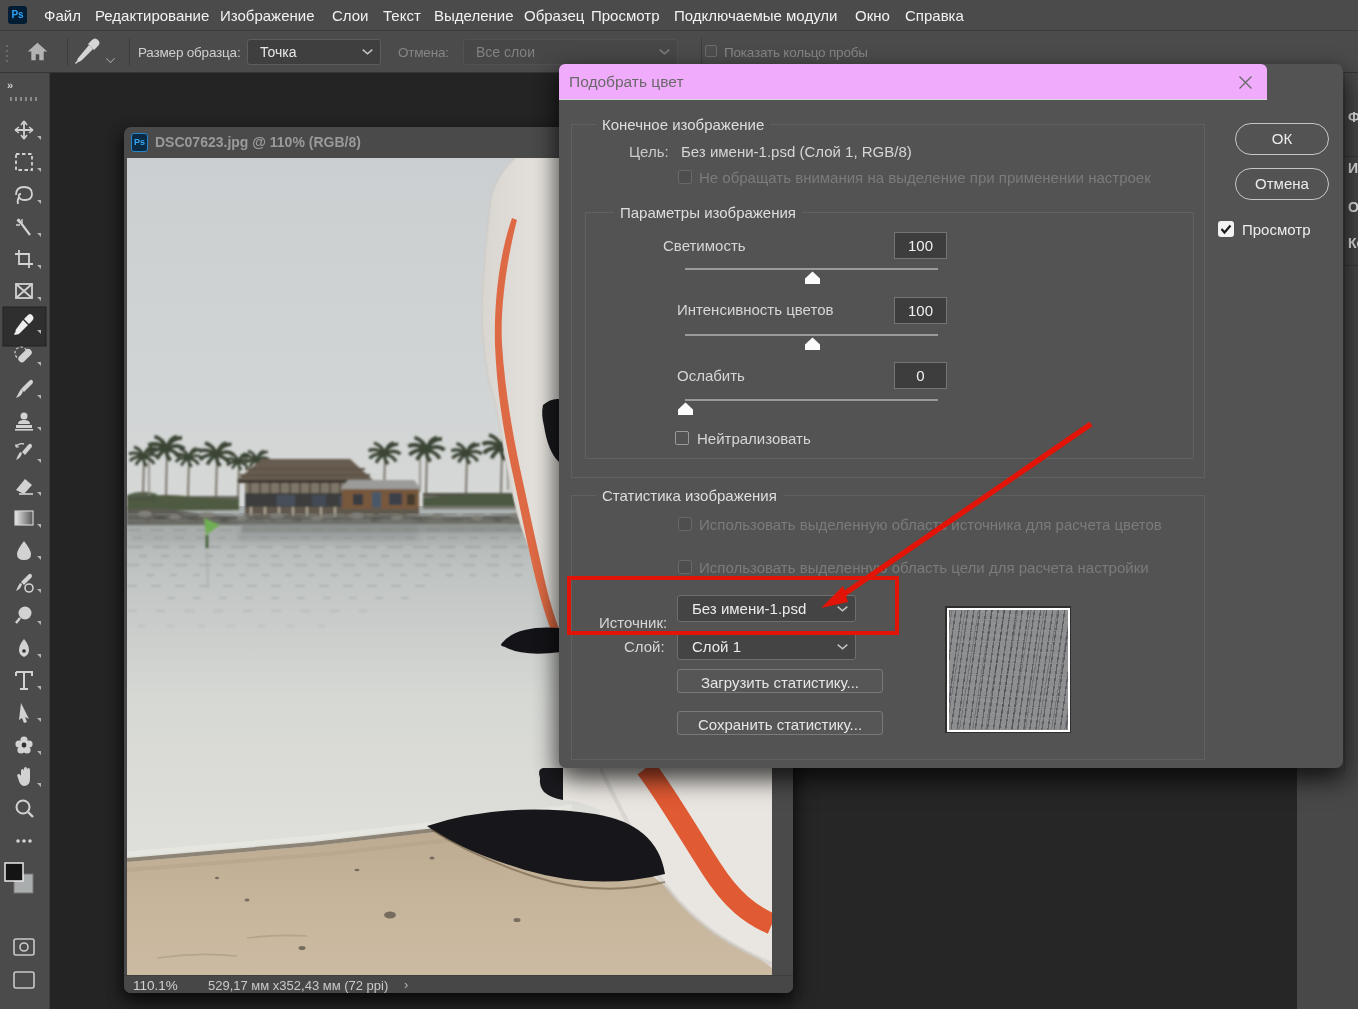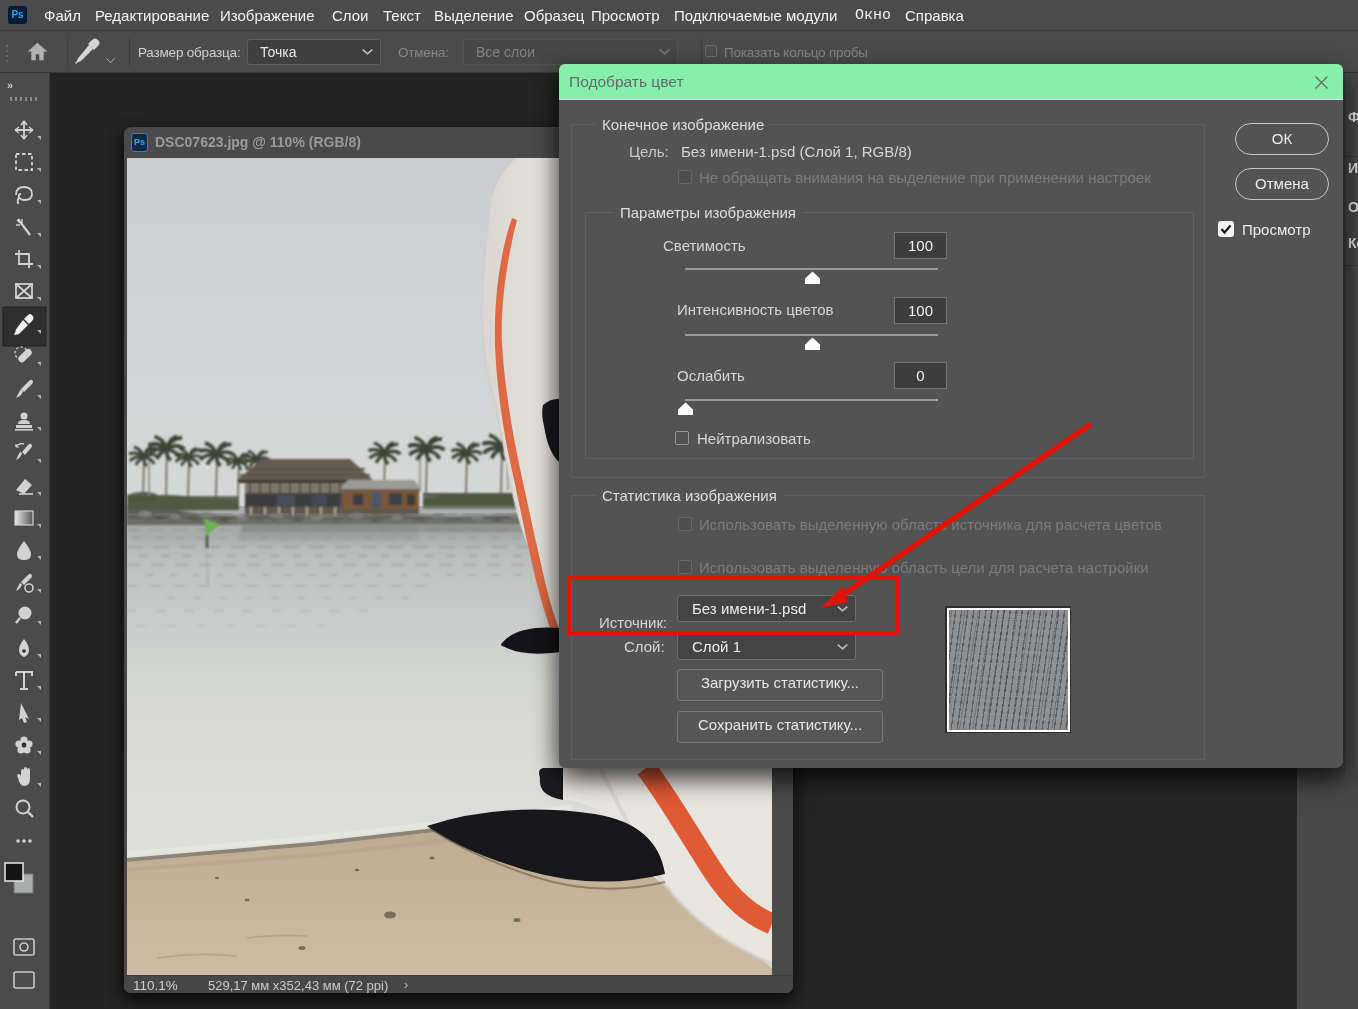--- a/index.html
+++ b/index.html
@@ -50,38 +50,38 @@
   #fileicon { position:absolute; left:7px; top:6px; width:17px; height:19px; background:#0b2b45;
     border:1.5px solid #2586d0; border-radius:3px; color:#3aa7f5; font-size:9px; font-weight:bold;
     text-align:center; line-height:16px; }
   #photo { position:absolute; left:3px; top:31px; width:645px; height:817px; background:#d0d4d5; }
   #statusbar { position:absolute; left:0px; bottom:0px; width:669px; height:18px; background:#474747;
     border-top:1px solid #3d3d3d; color:#d2d2d2; font-size:13px; border-radius:0 0 7px 7px;}
 
   
   #dialog { left:559px; top:64px; width:784px; height:704px; background:#535353; border-radius:7px;
     box-shadow:-6px 8px 20px rgba(0,0,0,.42), 6px 12px 26px rgba(0,0,0,.5); z-index:6; }
-  #dlgtitle { position:absolute; left:0; top:0; width:784px; height:36px; background:#86efac;
+  #dlgtitle { position:absolute; left:0; top:0; width:708px; height:36px; background:#f0abfc;
     border-radius:6px 6px 0 0; color:#696969; font-size:15.5px; border-bottom:1px solid #dadada; }
   #dlgtitle .t { position:absolute; left:10px; top:9px; }
   #dlgclose { position:absolute; right:14px; top:11px; width:15px; height:15px; }
   .grp { position:absolute; border:1px solid #616161; }
   .grplabel { position:absolute; top:-9px; background:#535353; padding:0 6px; color:#dedede; font-size:15px; white-space:nowrap;}
   .dlbl { position:absolute; color:#d6d6d6; font-size:15px; white-space:nowrap; }
   .dlbl.dim { color:#7b7b7b; }
   .numbox { position:absolute; width:53px; height:27px; background:#3d3d3d; border:1px solid #757575;
     color:#f0f0f0; font-size:15px; text-align:center; line-height:25px; }
   .slider { position:absolute; height:2px; background:#9a9a9a; }
   .thumb { position:absolute; width:17px; height:13px; }
   .cb { position:absolute; width:14px; height:14px; border:1px solid #9a9a9a; border-radius:2px; background:transparent; }
   .cb.dim { border-color:#686868; background:#4e4e4e; }
   .dselect { position:absolute; width:179px; height:27px; background:#444444; border:1px solid #6e6e6e;
     border-radius:3px; color:#ececec; font-size:15px; display:flex; align-items:center; padding-left:14px; }
 
-  .dbtn { position:absolute; width:206px; height:32px; background:#565656; border:1px solid #7a7a7a;
+  .dbtn { position:absolute; width:206px; height:24px; background:#565656; border:1px solid #7a7a7a;
     border-radius:3px; color:#e6e6e6; font-size:15px; text-align:center; line-height:26px; }
   .pillbtn { position:absolute; left:676px; width:94px; height:32px; border:1.5px solid #c6c6c6;
     border-radius:16px; color:#ececec; font-size:15px; text-align:center; line-height:29px; }
   #previewck { position:absolute; left:659px; top:157px; width:16px; height:16px; background:#f2f2f2;
     border-radius:3px; }
   #thumbtex { position:absolute; left:386px; top:542px; width:126px; height:127px; background:#2e2e2e;
     padding:1.5px; }
   #thumbtex .inner { width:100%; height:100%; border:2px solid #fff; background-color:#8c8e90;
     background-image:
       repeating-linear-gradient(0deg, rgba(140,142,144,.7) 0 1.5px, rgba(140,142,144,0) 1.5px 11px),
@@ -353,21 +353,21 @@
     <div id="pslogo">Ps</div>
     <span class="mi" style="left:44px;">Файл</span>
     <span class="mi" style="left:95px;">Редактирование</span>
     <span class="mi" style="left:220px;">Изображение</span>
     <span class="mi" style="left:332px;">Слои</span>
     <span class="mi" style="left:383px;">Текст</span>
     <span class="mi" style="left:434px;">Выделение</span>
     <span class="mi" style="left:524px;">Образец</span>
     <span class="mi" style="left:591px;">Просмотр</span>
     <span class="mi" style="left:674px;">Подключаемые модули</span>
-    <span class="mi" style="left:855px;font-family:Liberation Mono, monospace;">Окно</span>
+    <span class="mi" style="left:855px;">Окно</span>
     <span class="mi" style="left:905px;">Справка</span>
   </div>
 
   <div class="abs" id="optbar">
     <div class="abs" style="left:6px;top:14px;width:2px;height:2px;background:#6a6a6a;box-shadow:0 5px 0 #6a6a6a,0 10px 0 #6a6a6a,0 15px 0 #6a6a6a;"></div>
     <svg class="abs" style="left:26px;top:9px;" width="23" height="23" viewBox="0 0 26 26">
       <path d="M13 3 L24 13 L20 13 L20 23 L15 23 L15 16 L11 16 L11 23 L6 23 L6 13 L2 13 Z" fill="#b3b3b3"></path>
     </svg>
     <div class="vsep" style="left:67px;"></div>
     <svg class="abs" style="left:74px;top:7px;" width="26" height="28" viewBox="0 0 26 28">

